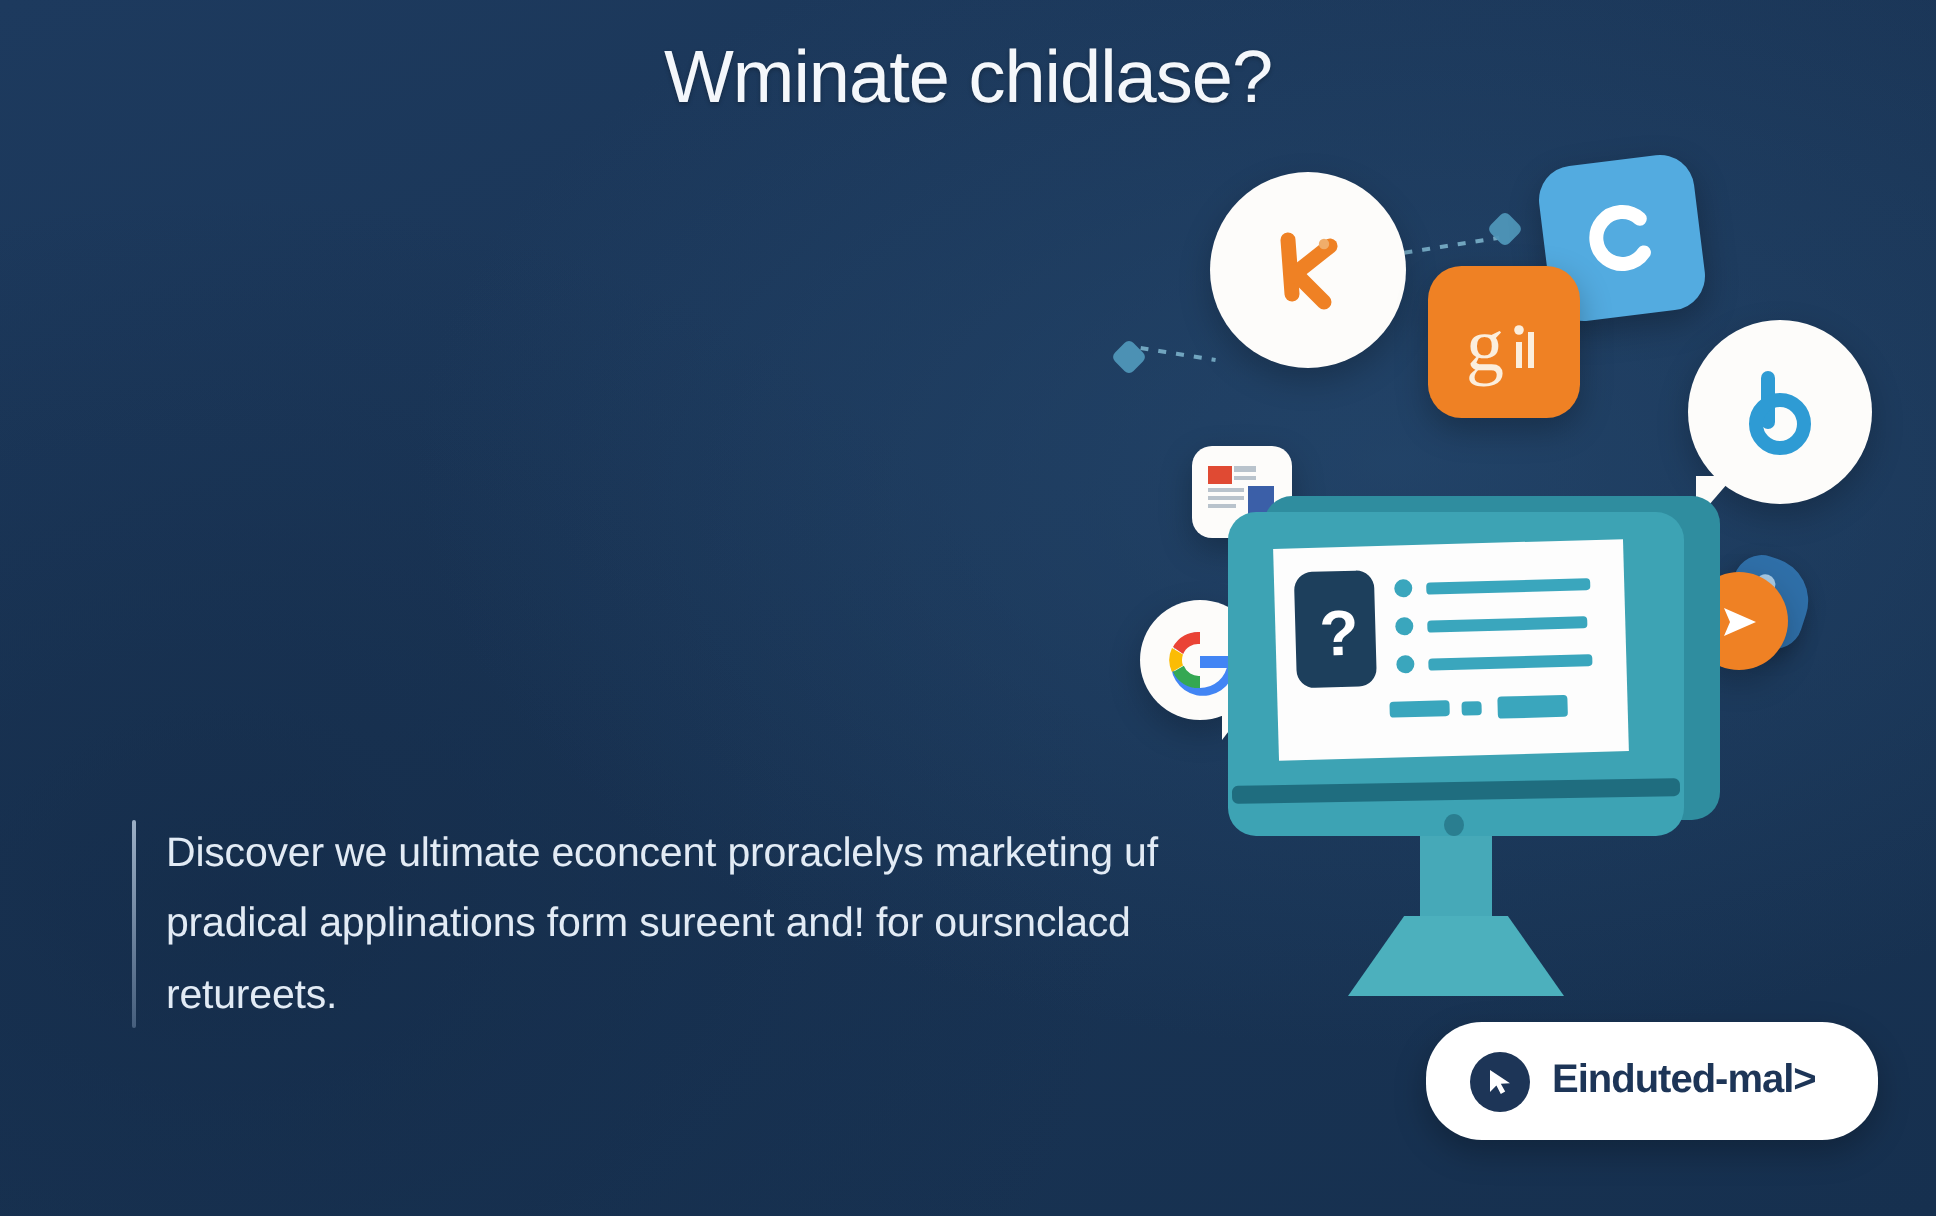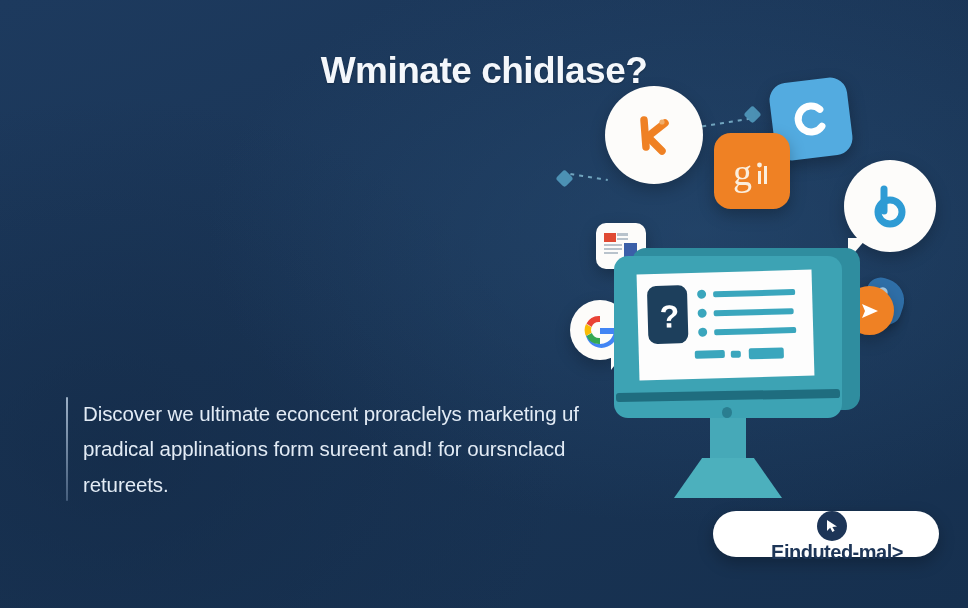--- a/index.html
+++ b/index.html
@@ -24,45 +24,44 @@
   }
 
   
   .kicker {
     position: absolute;
     left: 0;
     top: 18px;
     width: 968px;
     text-align: center;
     font-size: 37px;
-    font-weight: bold;
+    font-weight: normal;
     letter-spacing: -0.5px;
     color: #f4f7fb;
     text-shadow: 0 1px 2px rgba(0,0,0,0.25);
-    margin-top: 32px;
   }
 
   .headline {
     position: absolute;
     left: 56px;
     top: 195px;
     width: 520px;
     font-size: 74px;
     line-height: 0.99;
     font-weight: bold;
     letter-spacing: -2.4px;
     color: #fbfcfe;
     text-shadow: 0 2px 4px rgba(0,0,0,0.22);
   }
   .headline .l2 { display: block; }
 
   .body-wrap {
     position: absolute;
     left: 52px;
-    top: 396px;
+    top: 409px;
     width: 520px;
     display: flex;
     align-items: center;
     padding-left: 14px;
   }
   .accent-rule {
     width: 2px;
     min-height: 104px;
     background: linear-gradient(180deg, rgba(200,218,238,0.75), rgba(170,195,225,0.32));
     border-radius: 2px;
@@ -75,30 +74,29 @@
     color: #e2ebf5;
     letter-spacing: -0.1px;
   }
 
   
   .cta {
     position: absolute;
     left: 713px;
     top: 511px;
     width: 226px;
-    height: 46px;
+    height: 59px;
     border-radius: 28px;
     background: #ffffff;
     display: flex;
     align-items: center;
     padding-left: 22px;
     box-sizing: border-box;
     box-shadow: 0 6px 16px rgba(0,0,0,0.26);
     cursor: pointer;
-    flex-direction: column;
   }
   .cta-icon {
     width: 30px;
     height: 30px;
     border-radius: 50%;
     background: #1d3557;
     flex: none;
     display: flex;
     align-items: center;
     justify-content: center;

